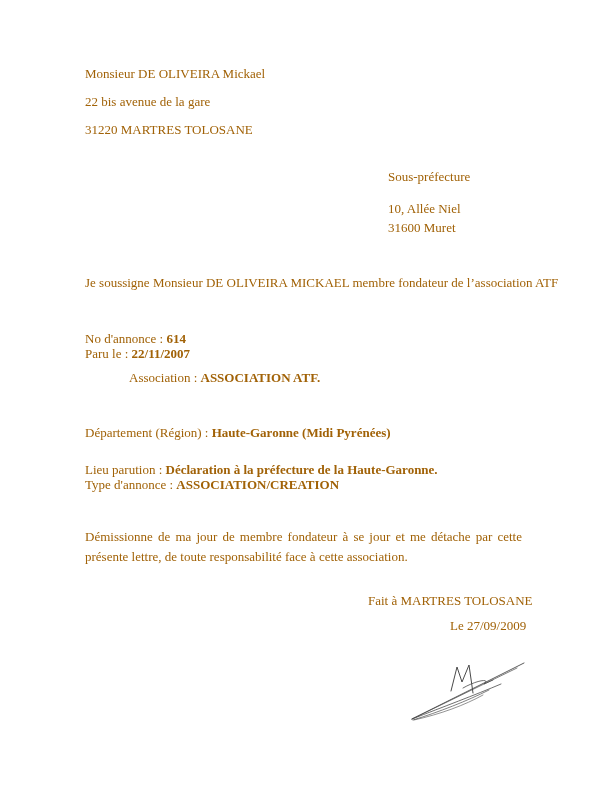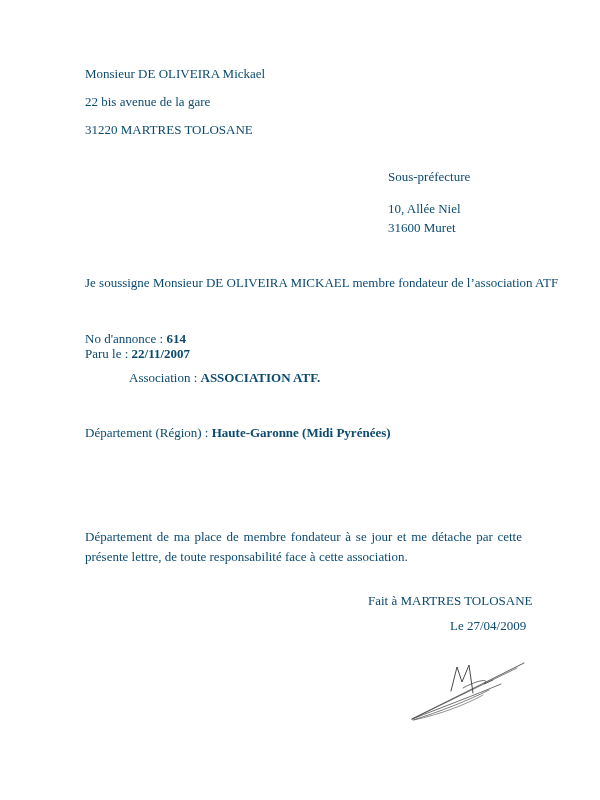--- a/index.html
+++ b/index.html
@@ -7,21 +7,21 @@
     padding: 0;
     background: #ffffff;
   }
   .page {
     position: relative;
     width: 600px;
     height: 800px;
     background: #ffffff;
     font-family: "Liberation Serif", "DejaVu Serif", serif;
     font-size: 13px;
-    color: #0c4a6e;
+    color: #a16207;
     overflow: hidden;
   }
   .page p { margin: 0; line-height: 15px; }
   .abs { position: absolute; }
 
   .sender { left: 85px; top: 66px; }
   .sender p { margin-bottom: 13px; }
 
   .recipient { left: 388px; top: 167px; }
   .recipient p { line-height: 19px; }
@@ -81,31 +81,35 @@
 
   <div class="abs line-association">
     <p><span>Association : </span><span class="bold">ASSOCIATION ATF.</span></p>
   </div>
 
 
   <div class="abs block-parution">
     <p><span>Département (Région) : </span><span class="bold">Haute-Garonne (Midi Pyrénées)</span></p>
   </div>
 
+  <div class="abs block-lieu">
+    <p><span>Lieu parution : </span><span class="bold">Déclaration à la préfecture de la Haute-Garonne.</span></p>
+    <p><span>Type d'annonce : </span><span class="bold">ASSOCIATION/CREATION</span></p>
+  </div>
 
   <div class="abs body-par">
-    <p>Département de ma place de membre fondateur à se jour et me détache par cette présente lettre, de toute responsabilité face à cette association.</p>
+    <p>Démissionne de ma jour de membre fondateur à se jour et me détache par cette présente lettre, de toute responsabilité face à cette association.</p>
   </div>
 
   <div class="abs fait">
     <p>Fait à MARTRES TOLOSANE</p>
   </div>
 
   <div class="abs date">
-    <p>Le 27/04/2009</p>
+    <p>Le 27/09/2009</p>
   </div>
 
   <div class="abs signature">
     <svg viewBox="0 0 140 85" xmlns="http://www.w3.org/2000/svg">
       <g fill="none" stroke="#4a4a4a" stroke-linecap="round">
         <path d="M7 66 L119 10" stroke-width="0.9"></path>
         <path d="M7 66 L112 15" stroke-width="0.7"></path>
         <path d="M7 66 C 38 54, 70 42, 96 31" stroke-width="0.8"></path>
         <path d="M8 67 C 34 59, 62 48, 84 37" stroke-width="0.7"></path>
         <path d="M9 67 C 36 61, 60 52, 78 42" stroke-width="0.6"></path>

